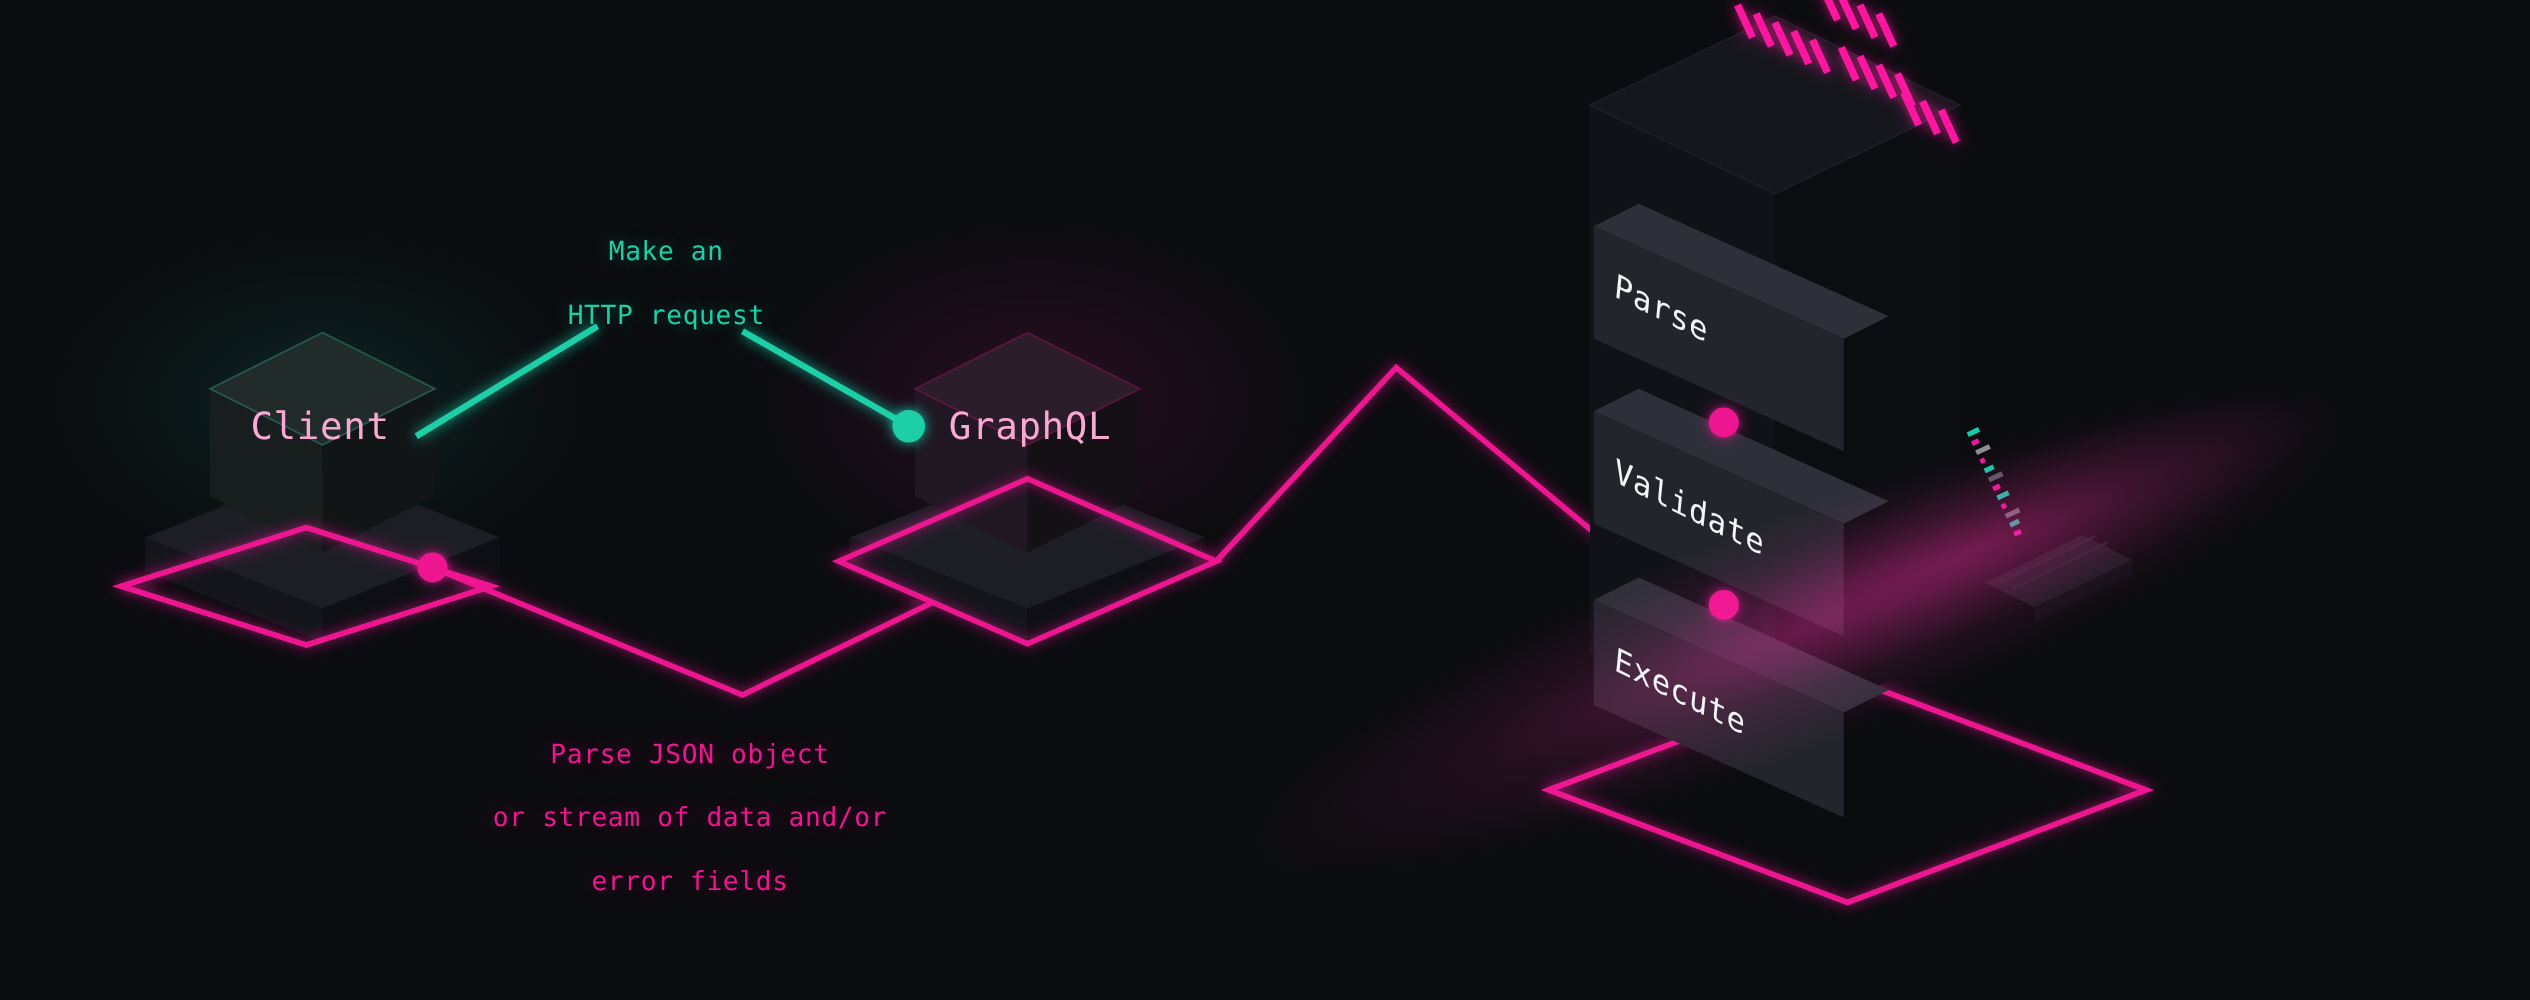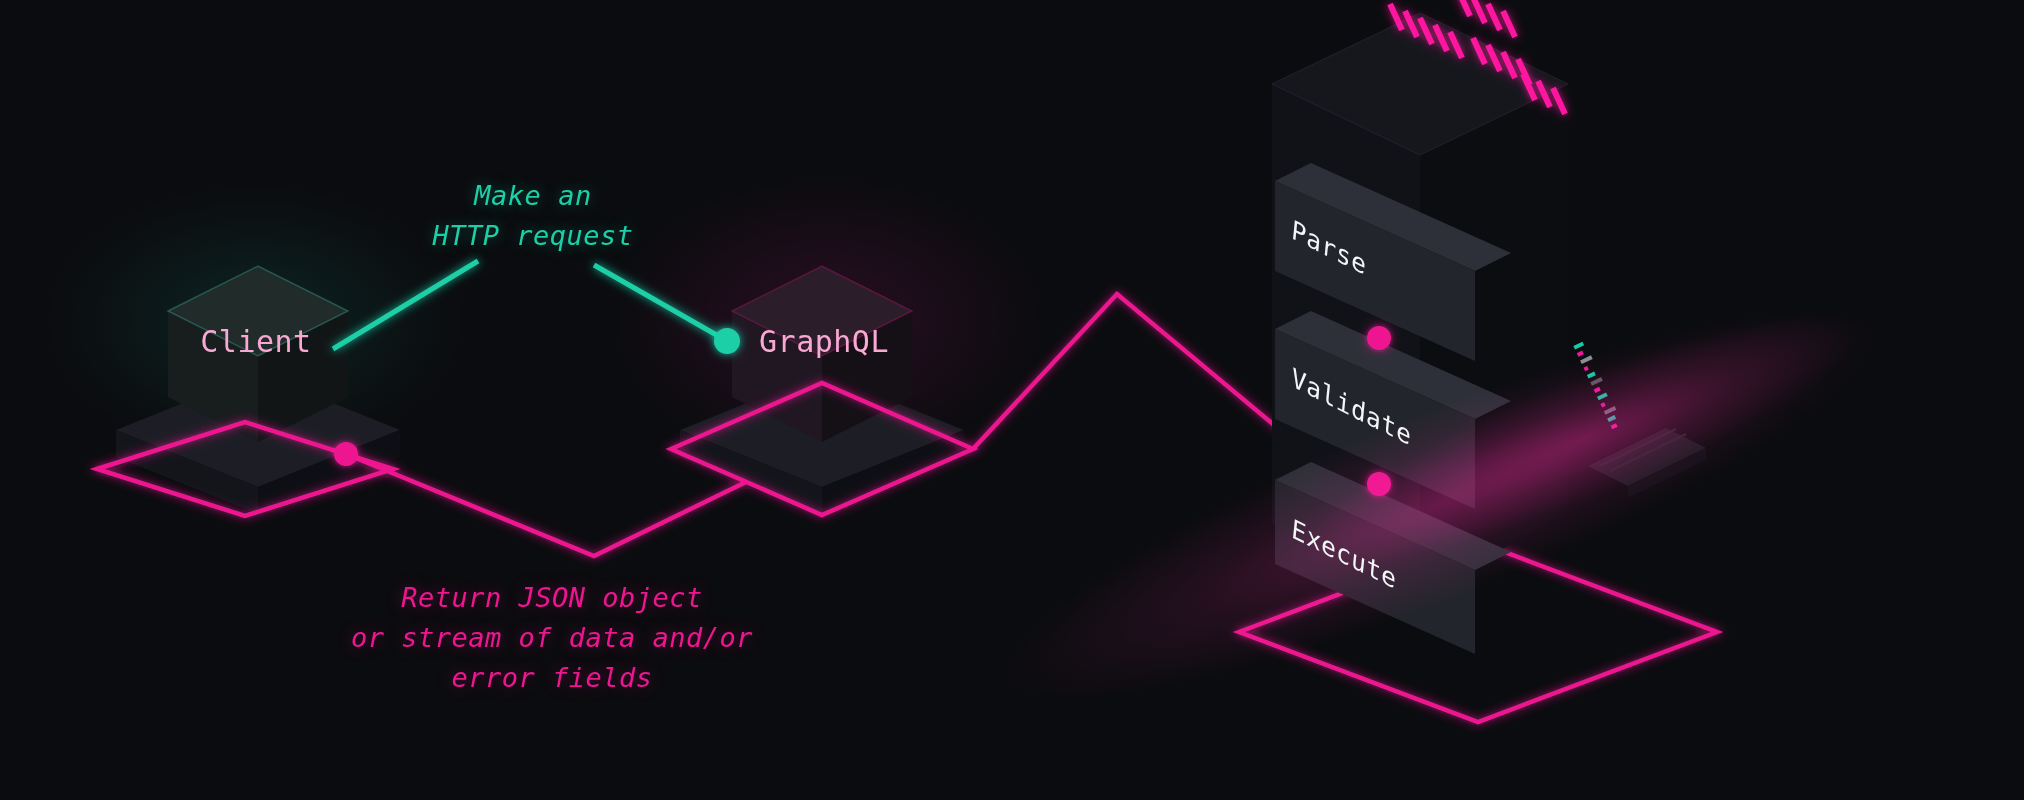--- a/index.html
+++ b/index.html
@@ -5,21 +5,21 @@
   html,body{margin:0;padding:0;background:#0b0c0f;}
   #stage{
     position:relative;
     width:2024px;height:800px;
     overflow:hidden;
     background:#0b0c0f;
     font-family:"DejaVu Sans Mono", monospace;
   }
   #scene{position:absolute;inset:0;}
   .label{position:absolute;white-space:pre-line;text-align:center;}
-  .note{font-size:27px;line-height:40px;letter-spacing:0.5px;font-style:italic;}
+  .note{font-size:21px;line-height:51px;letter-spacing:0.5px;}
   .note-teal{color:#1ccfa7;text-shadow:0 0 16px rgba(28,207,167,.40);}
   .note-pink{color:#ee1690;text-shadow:0 0 16px rgba(238,22,144,.40);}
   .node-label{font-size:30px;color:#f9a8d4;letter-spacing:0.5px;}
   .step-label{
     position:absolute;
     font-size:27px;color:#f4f5f7;letter-spacing:0.5px;
     transform-origin:left top;
     transform:matrix(0.894,0.447,0,1,0,0) skewX(-6deg);
     white-space:nowrap;
   }
@@ -169,21 +169,21 @@
     <g>
       <ellipse cx="1440" cy="505" rx="470" ry="92" fill="url(#beamGrad)" transform="rotate(-22 1440 505)"></ellipse>
       <ellipse cx="1580" cy="440" rx="300" ry="60" fill="url(#beamGrad)" transform="rotate(-22 1580 440)"></ellipse>
     </g>
   </svg>
 
   <div class="label note note-teal" style="left:533px;top:176px;transform:translateX(-50%);">Make an
 HTTP request</div>
 
 
-  <div class="label note note-pink" style="left:552px;top:578px;transform:translateX(-50%);">Return JSON object
+  <div class="label note note-pink" style="left:552px;top:578px;transform:translateX(-50%);">Parse JSON object
 or stream of data and/or
 error fields</div>
 
   <div class="label node-label" style="left:256px;top:324px;transform:translateX(-50%);">Client</div>
 
   <div class="label node-label" style="left:824px;top:324px;transform:translateX(-50%);">GraphQL</div>
 
   <div class="step-label" style="left:1293px;top:214px;">Parse</div>
   <div class="step-label" style="left:1293px;top:362px;">Validate</div>
   <div class="step-label" style="left:1293px;top:513px;">Execute</div>

